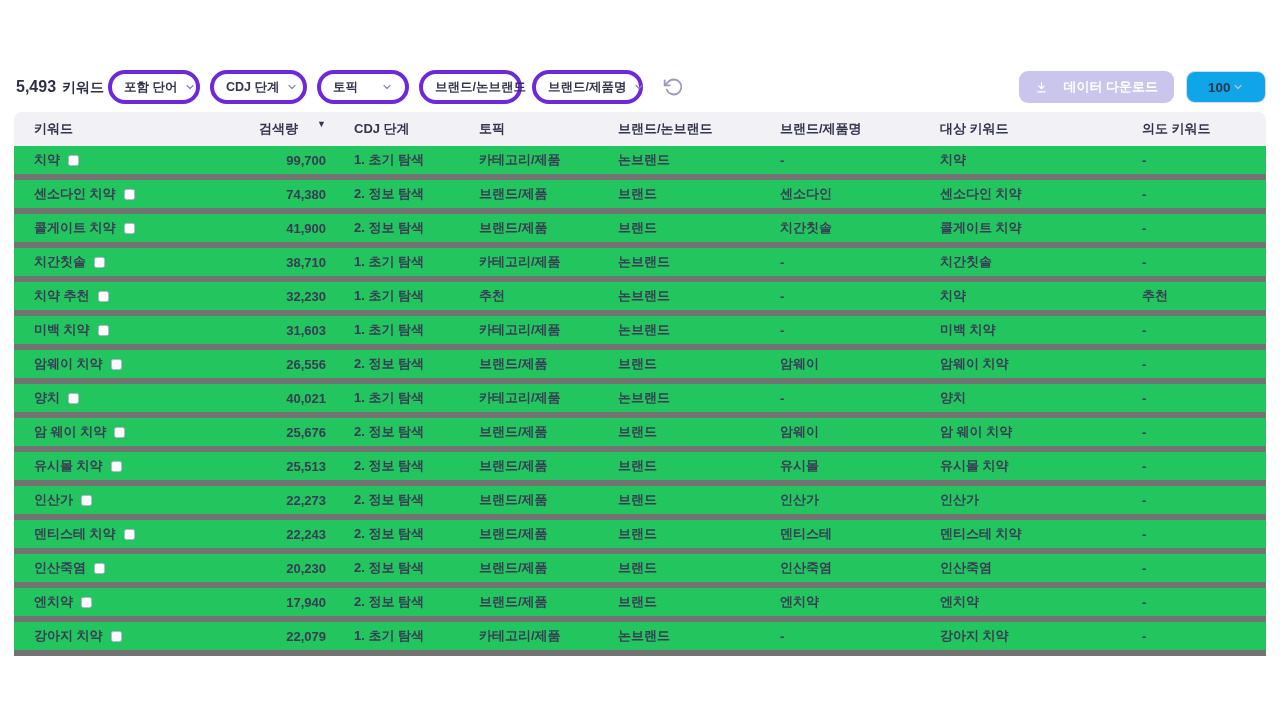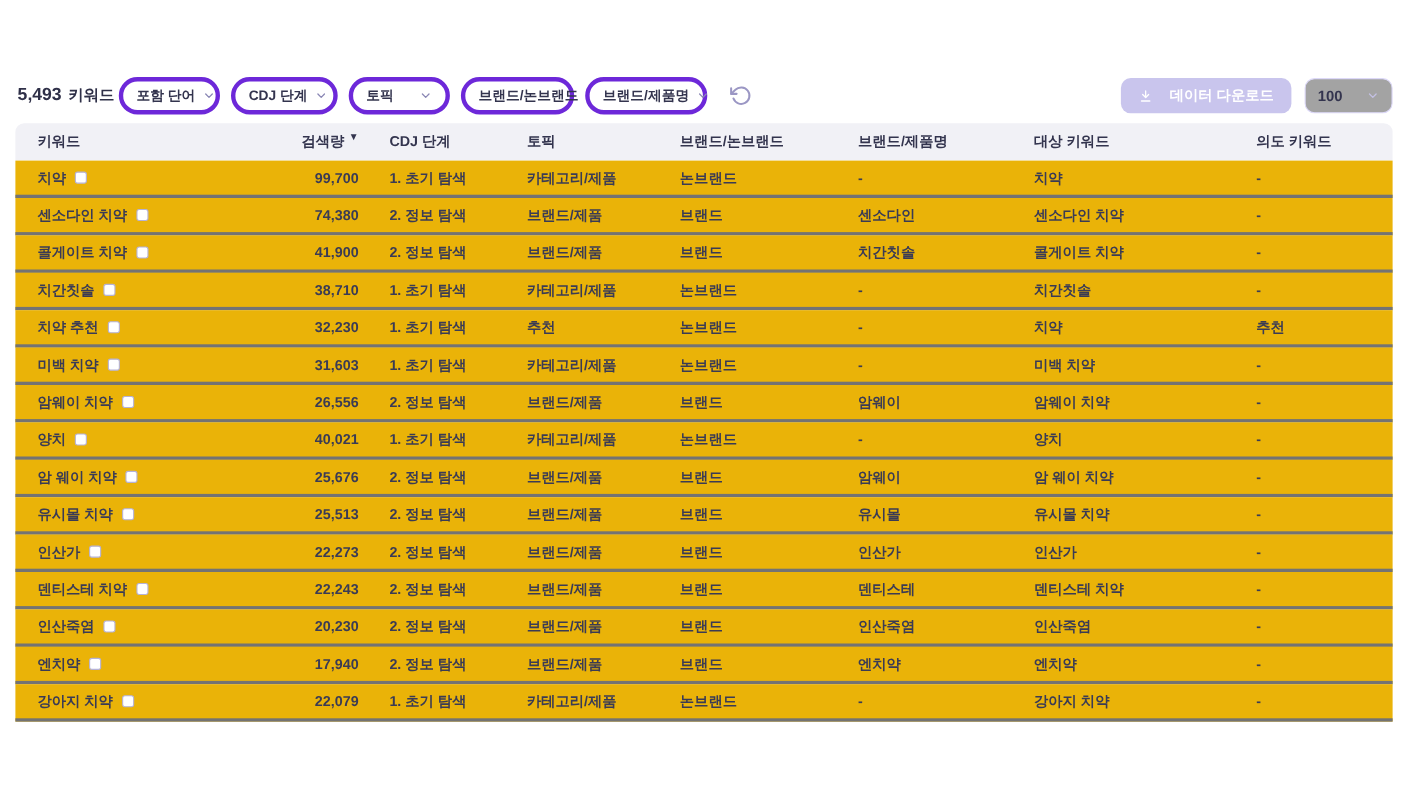--- a/index.html
+++ b/index.html
@@ -24,35 +24,35 @@
   .refresh-btn svg { width:20px; height:20px; stroke:#9b97c4; stroke-width:2.2; fill:none; stroke-linecap:round; stroke-linejoin:round; }
 
   .right-group { margin-left:auto; display:flex; align-items:center; gap:12px; }
   .download-btn { display:flex; align-items:center; gap:15px; height:32px; padding:0 16px;
     background:#c9c5ed; border:none; border-radius:9px; color:#ffffff;
     font-size:13px; font-weight:bold; cursor:pointer; white-space:nowrap;
     font-family:"Liberation Sans","DejaVu Sans",sans-serif; }
   .download-btn svg { width:13px; height:13px; stroke:#ffffff; stroke-width:2.2; fill:none; stroke-linecap:round; stroke-linejoin:round; }
 
   .pagesize { display:flex; align-items:center; justify-content:space-between; width:80px; height:32px;
-    border:1px solid #dcd8f7; border-radius:9px; background:#a3a3a3; padding:0 11px; cursor:pointer; }
+    border:1px solid #dcd8f7; border-radius:9px; background:#0ea5e9; padding:0 21px; cursor:pointer; }
   .pagesize span { font-size:13.5px; font-weight:bold; color:#33344e; }
   .pagesize svg { width:12px; height:12px; stroke:#c3c0e3; stroke-width:2.4; fill:none; stroke-linecap:round; stroke-linejoin:round; }
 
   
   .table { margin:0 14px; }
   .thead, .trow { display:grid; grid-template-columns:240px 80px 125px 139px 162px 160px 202px 1fr;
     align-items:center; height:34px; }
   .thead { background:#f1f1f6; border-radius:8px 8px 0 0; }
-  .trow { border-bottom:3px solid #737373; background:#eab308; }
+  .trow { border-bottom:6px solid #737373; background:#22c55e; }
   .cell { padding-left:20px; font-size:13px; font-weight:600; color:#3a3b55; white-space:nowrap;
     overflow:hidden; text-overflow:ellipsis; }
   .thead .cell { font-weight:bold; color:#33344e; }
   .c1 { padding-left:0; padding-right:8px; text-align:right; }
-  .thead .c1 { display:flex; justify-content:flex-end; gap:4px; }
+  .thead .c1 { display:flex; justify-content:flex-end; gap:19px; }
   .sort { font-size:9px; color:#33344e; line-height:1; }
   .kw-cell { display:flex; align-items:center; gap:8px; }
   .kw-box { width:11px; height:11px; border:1.5px solid #b5b2d8; border-radius:2.5px;
     flex:0 0 auto; cursor:pointer; background:#fff; }
 </style>
 </head>
 <body>
 
 <div class="toolbar">
   <div class="count-wrap">

